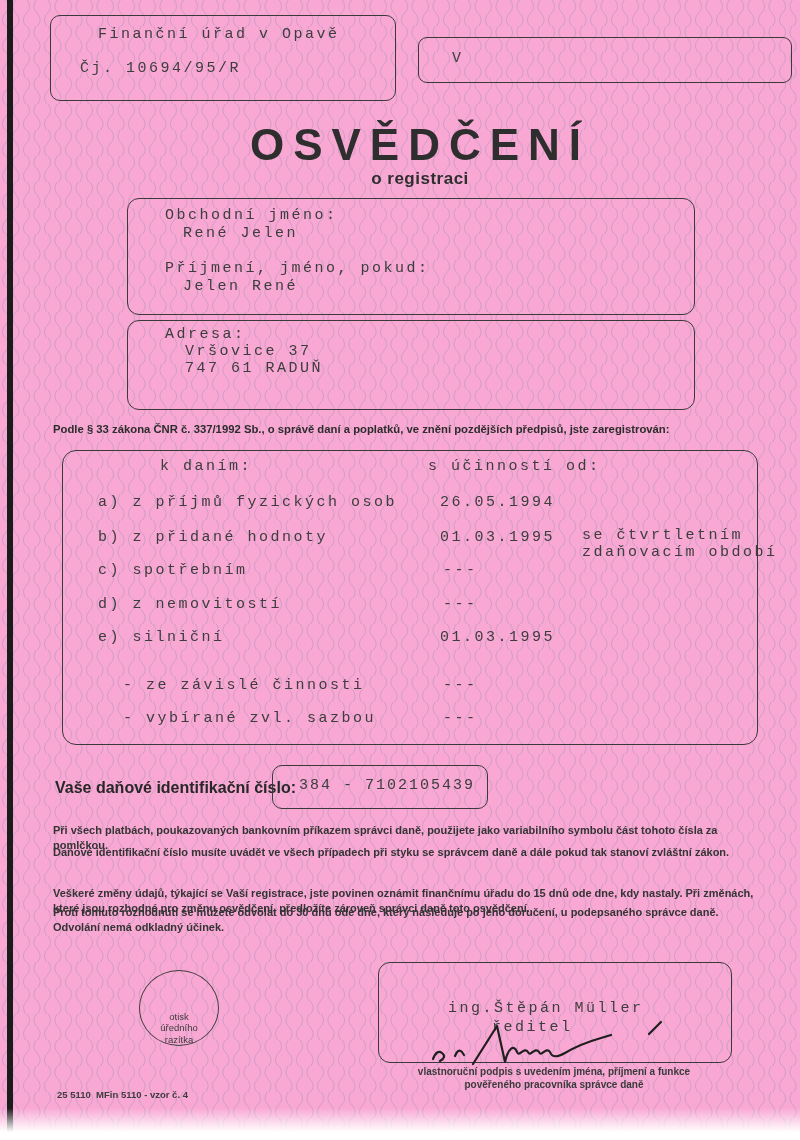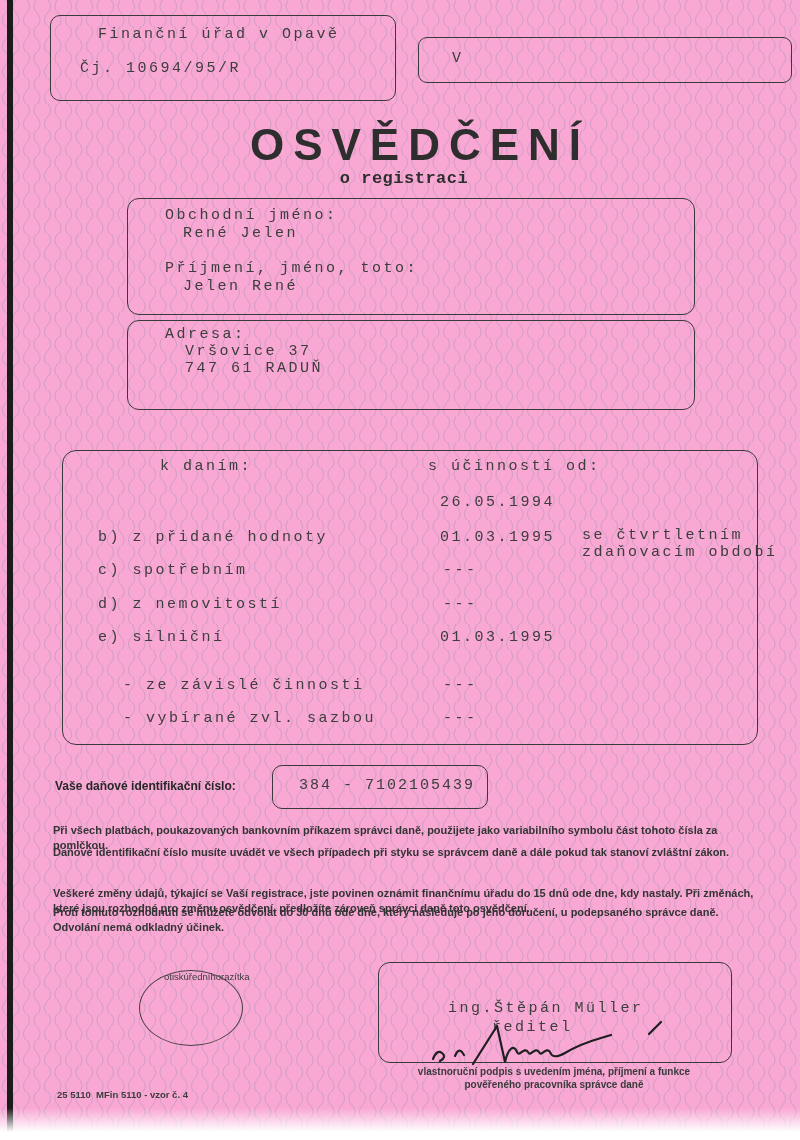--- a/index.html
+++ b/index.html
@@ -17,30 +17,30 @@
   .mono{
     font-family:"Liberation Mono","DejaVu Sans Mono",monospace;
     font-size:15px;letter-spacing:2.5px;color:#3d3d3d;white-space:pre;line-height:18px;
   }
   .sans-b{font-weight:bold;color:#272727;}
   .title{
     left:40px;top:120px;width:760px;text-align:center;
     font-size:44px;font-weight:bold;letter-spacing:9px;color:#2e2e2e;
   }
   .subtitle{
-    left:24px;top:169px;width:760px;text-align:center;
-    font-size:17px;font-weight:bold;letter-spacing:0.5px;color:#2e2e2e;font-family:Liberation Mono, monospace;
+    left:40px;top:169px;width:760px;text-align:center;
+    font-size:17px;font-weight:bold;letter-spacing:0.5px;color:#2e2e2e;
   }
   .legal{left:53px;top:423px;width:705px;font-size:11.3px;font-weight:bold;color:#2c2c2c;}
   .para{font-size:11px;font-weight:bold;color:#343434;line-height:14.5px;width:710px;left:53px;}
   .tiny-caption{font-size:10px;font-weight:bold;color:#3a3a3a;line-height:13px;text-align:center;}
   .stamp-circle{
     position:absolute;left:139px;top:970px;width:78px;height:74px;
     border:1.6px solid #3f3f3f;border-radius:50%;
-    display:flex;flex-direction:row;justify-content:flex-start;text-align:center;padding-left:24px;
+    display:flex;flex-direction:column;justify-content:flex-end;text-align:center;
   }
   .stamp-line{font-size:9.5px;color:#3c3c3c;line-height:11.5px;}
   .footer-id{left:57px;top:1089px;font-size:9.5px;font-weight:bold;color:#3d3d3d;white-space:pre;}
   .sig-svg{position:absolute;left:425px;top:1014px;width:250px;height:55px;}
 </style>
 </head>
 <body>
 
 <div class="page">
 
@@ -62,33 +62,35 @@
 
   <div class="box" style="left:418px;top:37px;width:372px;height:44px;border-radius:9px;"></div>
   <div class="abs mono" style="left:452px;top:50px;">V</div>
 
   <div class="abs title">OSVĚDČENÍ</div>
   <div class="abs subtitle">o registraci</div>
 
   <div class="box" style="left:127px;top:198px;width:566px;height:115px;"></div>
   <div class="abs mono" style="left:165px;top:207px;">Obchodní jméno:</div>
   <div class="abs mono" style="left:183px;top:225px;">René Jelen</div>
-  <div class="abs mono" style="left:165px;top:260px;">Příjmení, jméno, toto:</div>
+  <div class="abs mono" style="left:165px;top:260px;">Příjmení, jméno, pokud:</div>
   <div class="abs mono" style="left:183px;top:278px;">Jelen René</div>
 
   <div class="box" style="left:127px;top:320px;width:566px;height:88px;"></div>
   <div class="abs mono" style="left:165px;top:326px;">Adresa:</div>
   <div class="abs mono" style="left:185px;top:343px;">Vršovice 37</div>
   <div class="abs mono" style="left:185px;top:360px;">747 61 RADUŇ</div>
 
+  <div class="abs legal">Podle § 33 zákona ČNR č. 337/1992 Sb., o správě daní a poplatků, ve znění pozdějších předpisů, jste zaregistrován:</div>
 
   <div class="box" style="left:62px;top:450px;width:694px;height:293px;border-radius:14px;"></div>
   <div class="abs mono" style="left:160px;top:458px;">k daním:</div>
   <div class="abs mono" style="left:428px;top:458px;">s účinností od:</div>
 
+  <div class="abs mono" style="left:98px;top:494px;">a) z příjmů fyzických osob</div>
   <div class="abs mono" style="left:440px;top:494px;">26.05.1994</div>
 
   <div class="abs mono" style="left:98px;top:529px;">b) z přidané hodnoty</div>
   <div class="abs mono" style="left:440px;top:529px;">01.03.1995</div>
   <div class="abs mono" style="left:582px;top:527px;">se čtvrtletním</div>
   <div class="abs mono" style="left:582px;top:544px;">zdaňovacím období</div>
 
   <div class="abs mono" style="left:98px;top:562px;">c) spotřebním</div>
   <div class="abs mono" style="left:443px;top:562px;">---</div>
 
@@ -98,21 +100,21 @@
   <div class="abs mono" style="left:98px;top:629px;">e) silniční</div>
   <div class="abs mono" style="left:440px;top:629px;">01.03.1995</div>
 
 
   <div class="abs mono" style="left:123px;top:677px;">- ze závislé činnosti</div>
   <div class="abs mono" style="left:443px;top:677px;">---</div>
 
   <div class="abs mono" style="left:123px;top:710px;">- vybírané zvl. sazbou</div>
   <div class="abs mono" style="left:443px;top:710px;">---</div>
 
-  <div class="abs sans-b" style="left:55px;top:779px;font-size:12px;">Vaše daňové identifikační číslo:</div>
+  <div class="abs sans-b" style="left:55px;top:779px;font-size:16px;">Vaše daňové identifikační číslo:</div>
   <div class="box" style="left:272px;top:765px;width:214px;height:42px;border-radius:10px;"></div>
   <div class="abs mono" style="left:299px;top:777px;letter-spacing:2px;">384 - 7102105439</div>
 
   <div class="abs para" style="top:823px;">Při všech platbách, poukazovaných bankovním příkazem správci daně, použijete jako variabilního symbolu část tohoto čísla za pomlčkou.</div>
   <div class="abs para" style="top:845px;">Daňové identifikační číslo musíte uvádět ve všech případech při styku se správcem daně a dále pokud tak stanoví zvláštní zákon.</div>
   <div class="abs para" style="top:886px;">Veškeré změny údajů, týkající se Vaší registrace, jste povinen oznámit finančnímu úřadu do 15 dnů ode dne, kdy nastaly. Při změnách, které jsou rozhodné pro změnu osvědčení, předložíte zároveň správci daně toto osvědčení.</div>
   <div class="abs para" style="top:905px;">Proti tomuto rozhodnutí se můžete odvolat do 30 dnů ode dne, který následuje po jeho doručení, u podepsaného správce daně. Odvolání nemá odkladný účinek.</div>
 
   <div class="stamp-circle">
     <div class="stamp-line">otisk</div>

